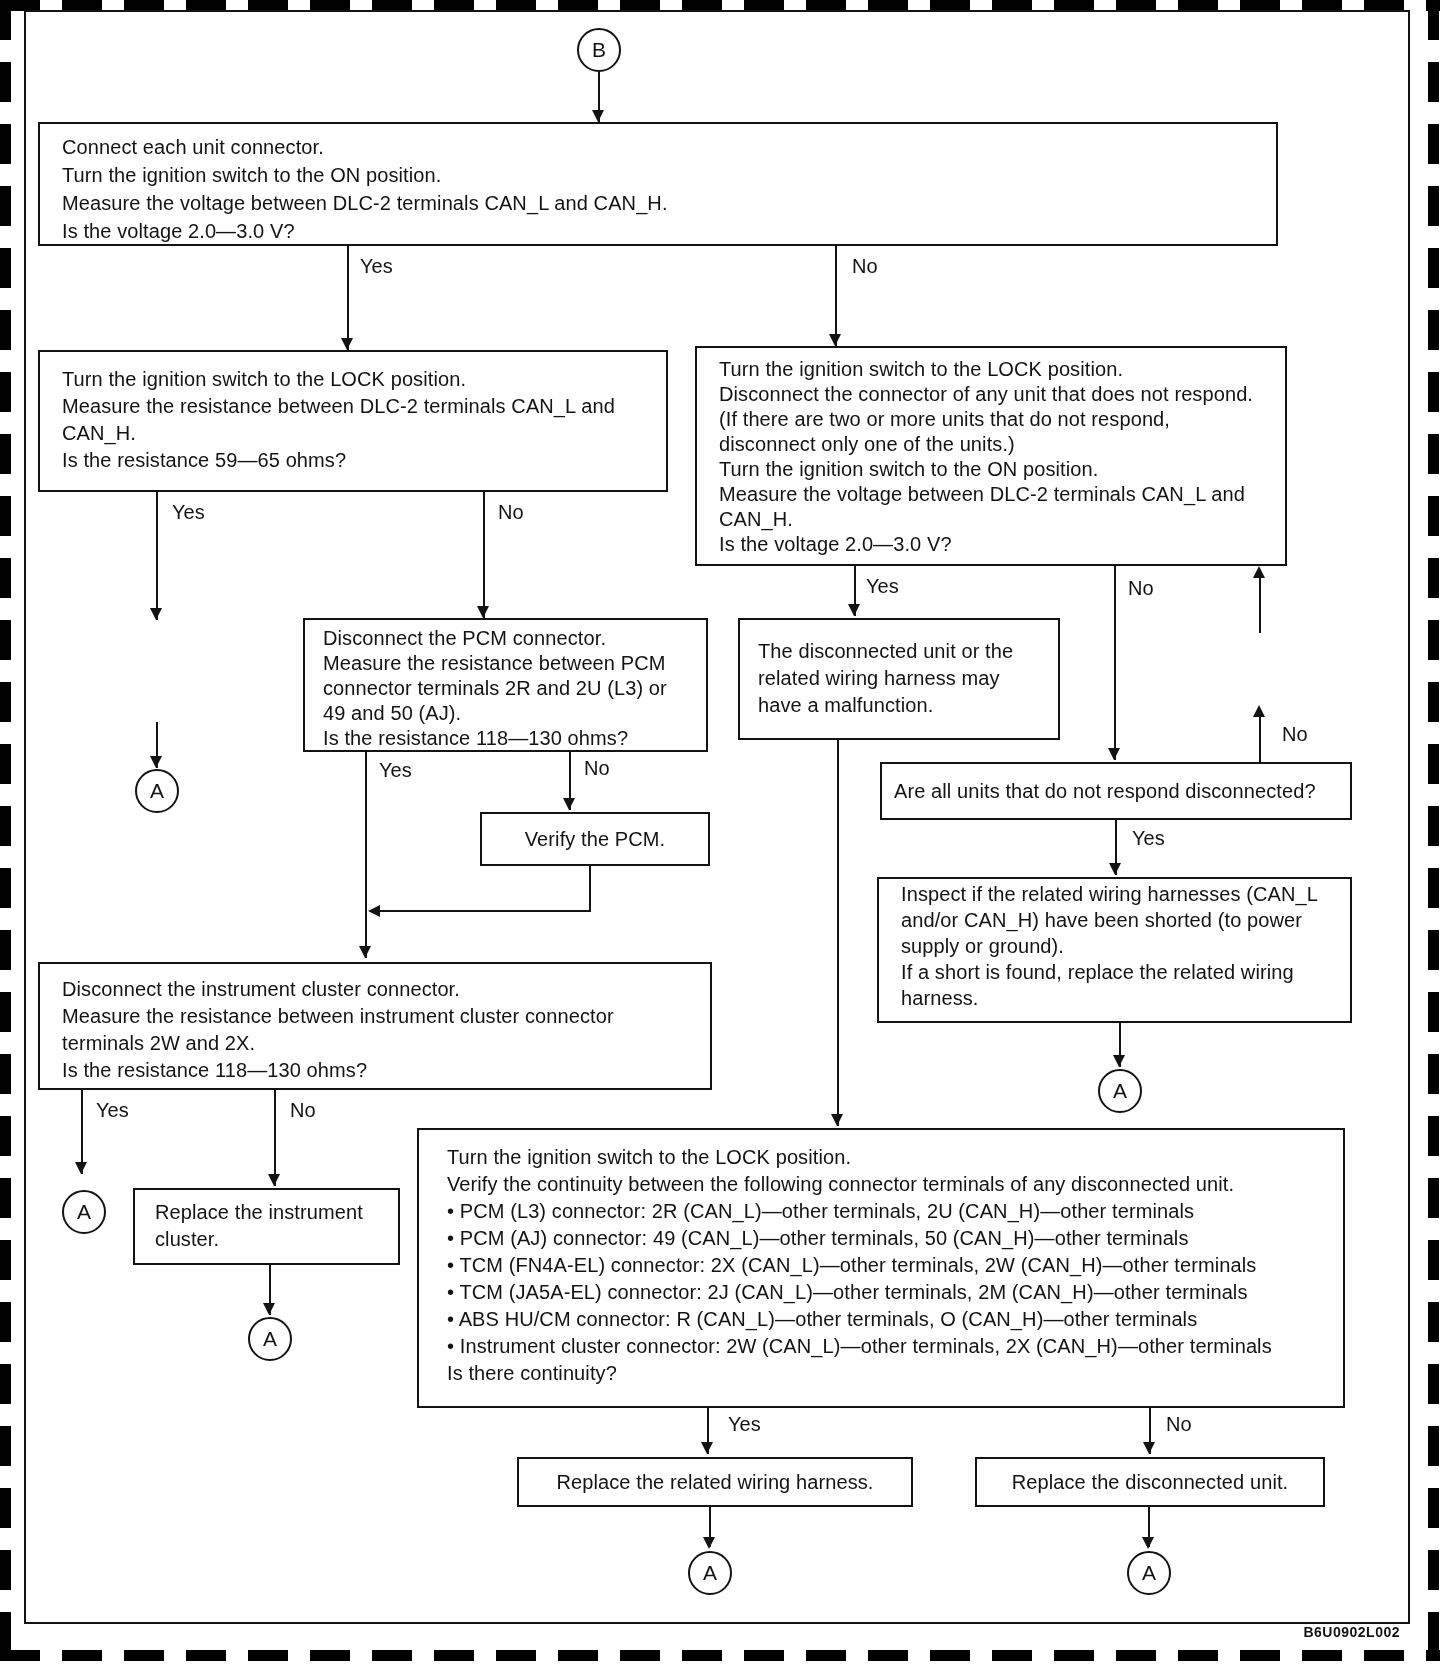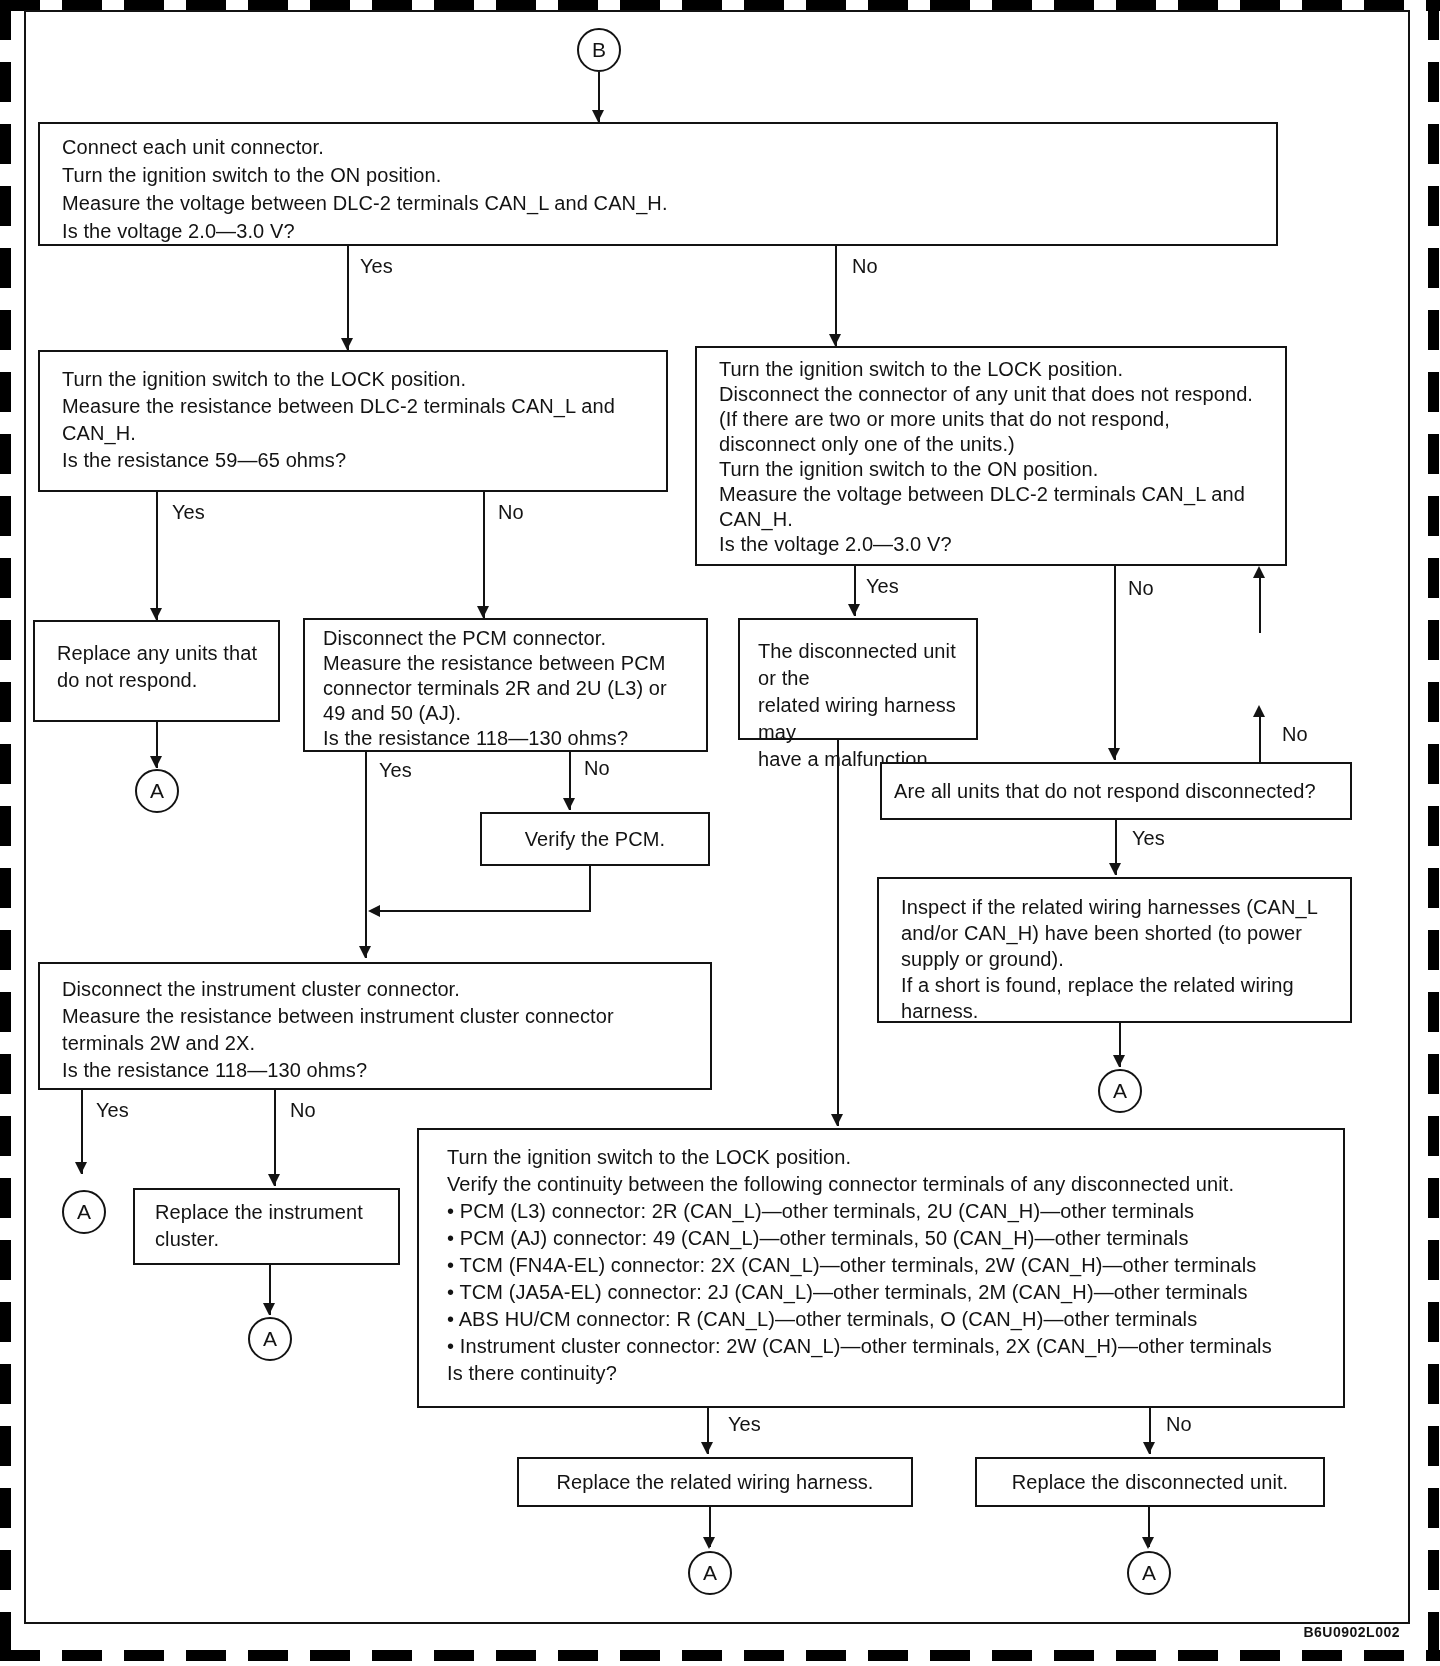--- a/index.html
+++ b/index.html
@@ -138,47 +138,45 @@
 
   <div class="box" style="left:695px;top:346px;width:592px;height:220px;padding:9px 16px 0 22px;line-height:25px">Turn the ignition switch to the LOCK position.
 Disconnect the connector of any unit that does not respond.
 (If there are two or more units that do not respond,
 disconnect only one of the units.)
 Turn the ignition switch to the ON position.
 Measure the voltage between DLC-2 terminals CAN_L and
 CAN_H.
 Is the voltage 2.0—3.0 V?</div>
 
-  <div class="box" style="left:33px;top:620px;width:247px;height:102px;padding:18px 12px 0 22px;line-height:27px">Replace any units that
-do not respond.</div>
 
   <div class="box" style="left:303px;top:618px;width:405px;height:134px;padding:6px 10px 0 18px;line-height:25px">Disconnect the PCM connector.
 Measure the resistance between PCM
 connector terminals 2R and 2U (L3) or
 49 and 50 (AJ).
 Is the resistance 118—130 ohms?</div>
 
   <div class="box center" style="left:480px;top:812px;width:230px;height:54px">Verify the PCM.</div>
 
   <div class="box" style="left:38px;top:962px;width:674px;height:128px;padding:12px 16px 0 22px;line-height:27px">Disconnect the instrument cluster connector.
 Measure the resistance between instrument cluster connector
 terminals 2W and 2X.
 Is the resistance 118—130 ohms?</div>
 
   <div class="box" style="left:133px;top:1188px;width:267px;height:77px;padding:9px 10px 0 20px;line-height:27px">Replace the instrument
 cluster.</div>
 
-  <div class="box" style="left:738px;top:618px;width:240px;height:122px;padding:18px 10px 0 18px;line-height:27px">The disconnected unit or the
+  <div class="box" style="left:738px;top:618px;width:322px;height:122px;padding:18px 10px 0 18px;line-height:27px">The disconnected unit or the
 related wiring harness may
 have a malfunction.</div>
 
 
   <div class="box" style="left:880px;top:762px;width:472px;height:58px;padding:14px 8px 0 12px;line-height:26px">Are all units that do not respond disconnected?</div>
 
-  <div class="box" style="left:877px;top:877px;width:475px;height:146px;padding:15px 10px 0 22px;line-height:26px">Inspect if the related wiring harnesses (CAN_L
+  <div class="box" style="left:877px;top:877px;width:475px;height:146px;padding:2px 10px 0 22px;line-height:26px">Inspect if the related wiring harnesses (CAN_L
 and/or CAN_H) have been shorted (to power
 supply or ground).
 If a short is found, replace the related wiring
 harness.</div>
 
   <div class="box" style="left:417px;top:1128px;width:928px;height:280px;padding:14px 14px 0 28px;line-height:27px">Turn the ignition switch to the LOCK position.
 Verify the continuity between the following connector terminals of any disconnected unit.
 • PCM (L3) connector: 2R (CAN_L)—other terminals, 2U (CAN_H)—other terminals
 • PCM (AJ) connector: 49 (CAN_L)—other terminals, 50 (CAN_H)—other terminals
 • TCM (FN4A-EL) connector: 2X (CAN_L)—other terminals, 2W (CAN_H)—other terminals

